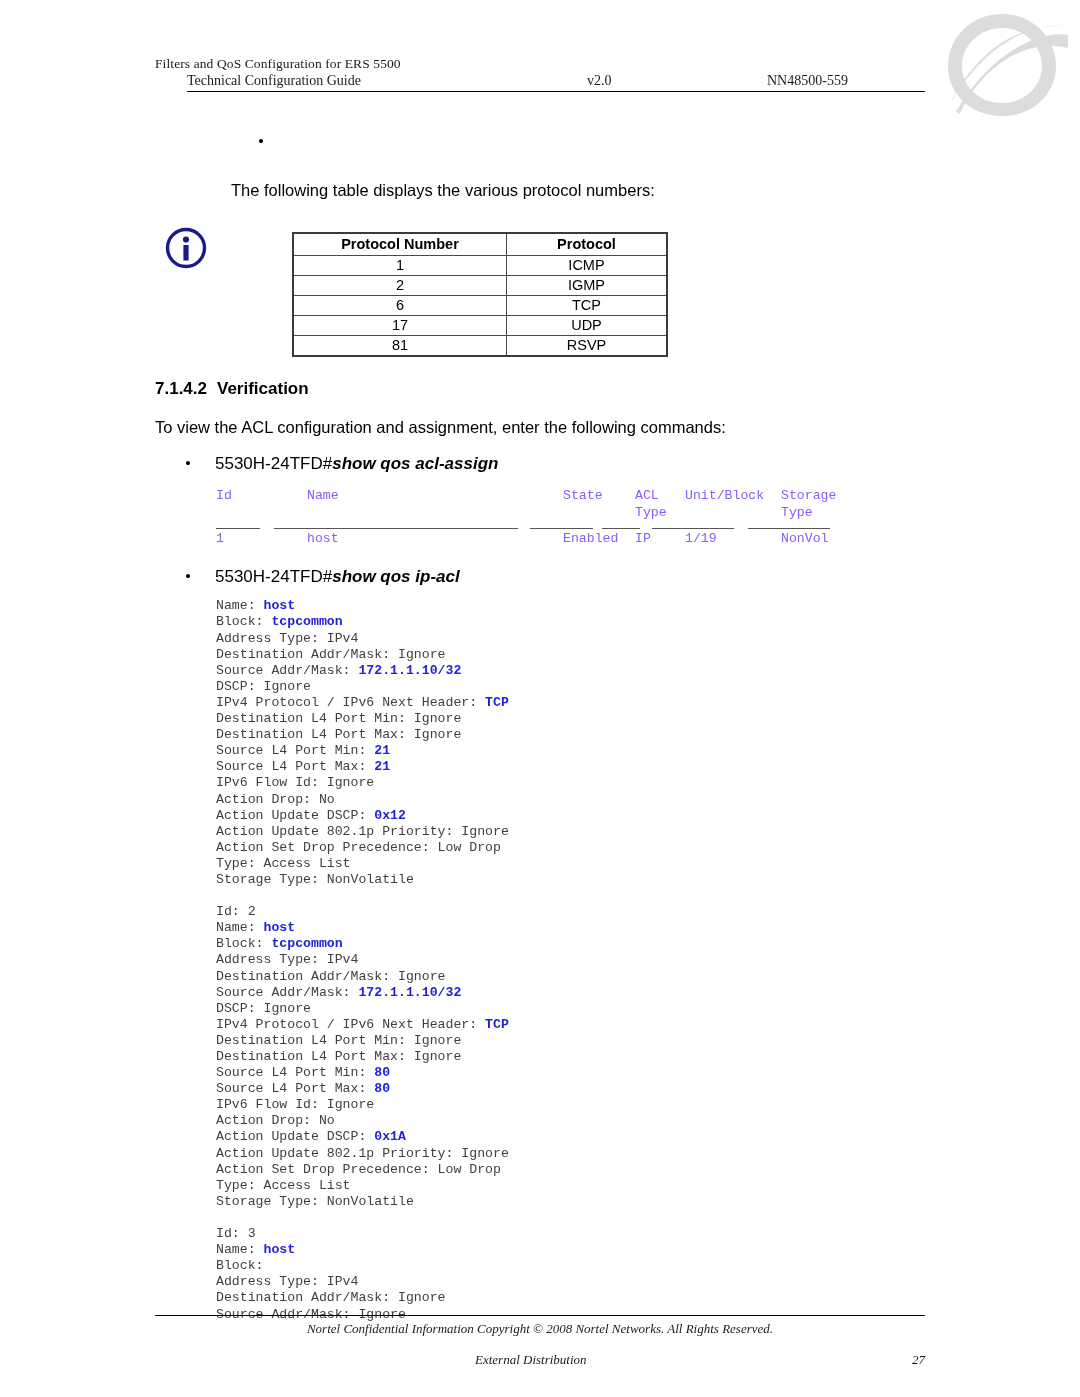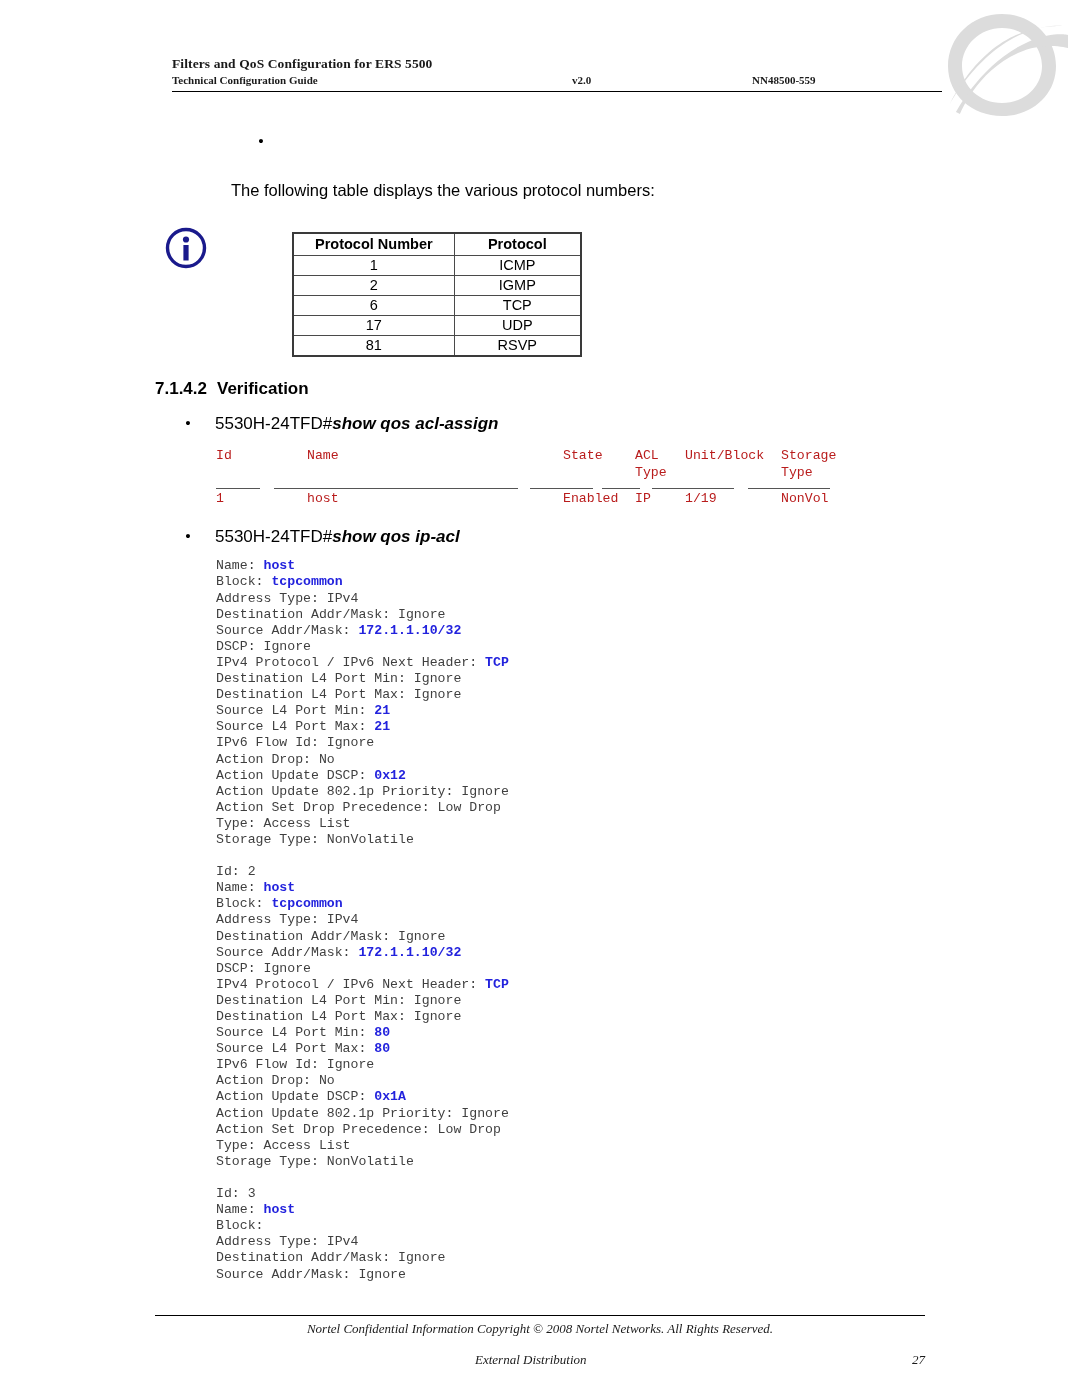--- a/index.html
+++ b/index.html
@@ -22,38 +22,38 @@
     right: 12px;
     width: 132px;
     height: 112px;
     z-index: 0;
   }
 
   
   .page-header {
     position: absolute;
     top: 55px;
-    left: 172px;
+    left: 155px;
     width: 770px;
     z-index: 2;
-    font-weight: bold;
   }
   .hdr-line1 {
     font-size: 13.5px;
     color: #1a1a1a;
     letter-spacing: 0.1px;
     line-height: 17px;
   }
   .hdr-line2 {
     display: flex;
-    font-size: 11px;
+    font-size: 14px;
     color: #1a1a1a;
     line-height: 17px;
     padding-bottom: 2px;
     border-bottom: 1.4px solid #000;
+    margin-left: 32px;
   }
   .hdr-title2 { flex: 0 0 400px; }
   .hdr-version { flex: 0 0 180px; }
   .hdr-docid  { flex: 1; }
 
   
   .content {
     position: absolute;
     top: 130px;
     left: 0;
@@ -102,21 +102,21 @@
   }
 
   
   .proto-table-wrap {
     margin-top: 14px;
     margin-left: 292px;
   }
   table.proto {
     border-collapse: collapse;
     border: 2.2px solid #3a3a3a;
-    width: 290px;
+    width: 376px;
     background: #fff;
   }
   table.proto td, table.proto th {
     border: 1.1px solid #4a4a4a;
     text-align: center;
     font-family: "Liberation Sans", sans-serif;
     font-size: 14.5px;
     color: #000;
     height: 19px;
     padding: 0 4px;
@@ -190,21 +190,21 @@
   }
   .cli-acl {
     margin-top: 9px;
   }
 
   
   .assign-grid {
     font-family: "Liberation Mono", monospace;
     font-size: 13.2px;
     line-height: 16.8px;
-    color: #b91c1c;
+    color: #8b5cf6;
     margin-left: 216px;
     margin-top: 12px;
     width: 640px;
   }
   .assign-grid .grow { display: flex; }
   .g-id      { flex: 0 0 58px; }
   .g-name    { flex: 0 0 256px; margin-left: 33px; }
   .g-state   { flex: 0 0 72px; }
   .g-acl     { flex: 0 0 50px; }
   .g-unit    { flex: 0 0 96px; }
@@ -324,20 +324,21 @@
         </tr>
       </tbody>
     </table>
   </div>
 
   <div class="sec-head">
     <span class="sec-num">7.1.4.2</span>
     <span>Verification</span>
   </div>
 
+  <div class="para">To view the ACL configuration and assignment, enter the following commands:</div>
 
   <div class="cmd-row">
     <div class="cmd-dot">•</div>
     <div class="cmd-text"><span>5530H-24TFD#</span><b>show qos acl-assign</b></div>
   </div>
 
   <div class="assign-grid">
     <div class="grow">
       <span class="g-id">Id</span>
       <span class="g-name">Name</span>

